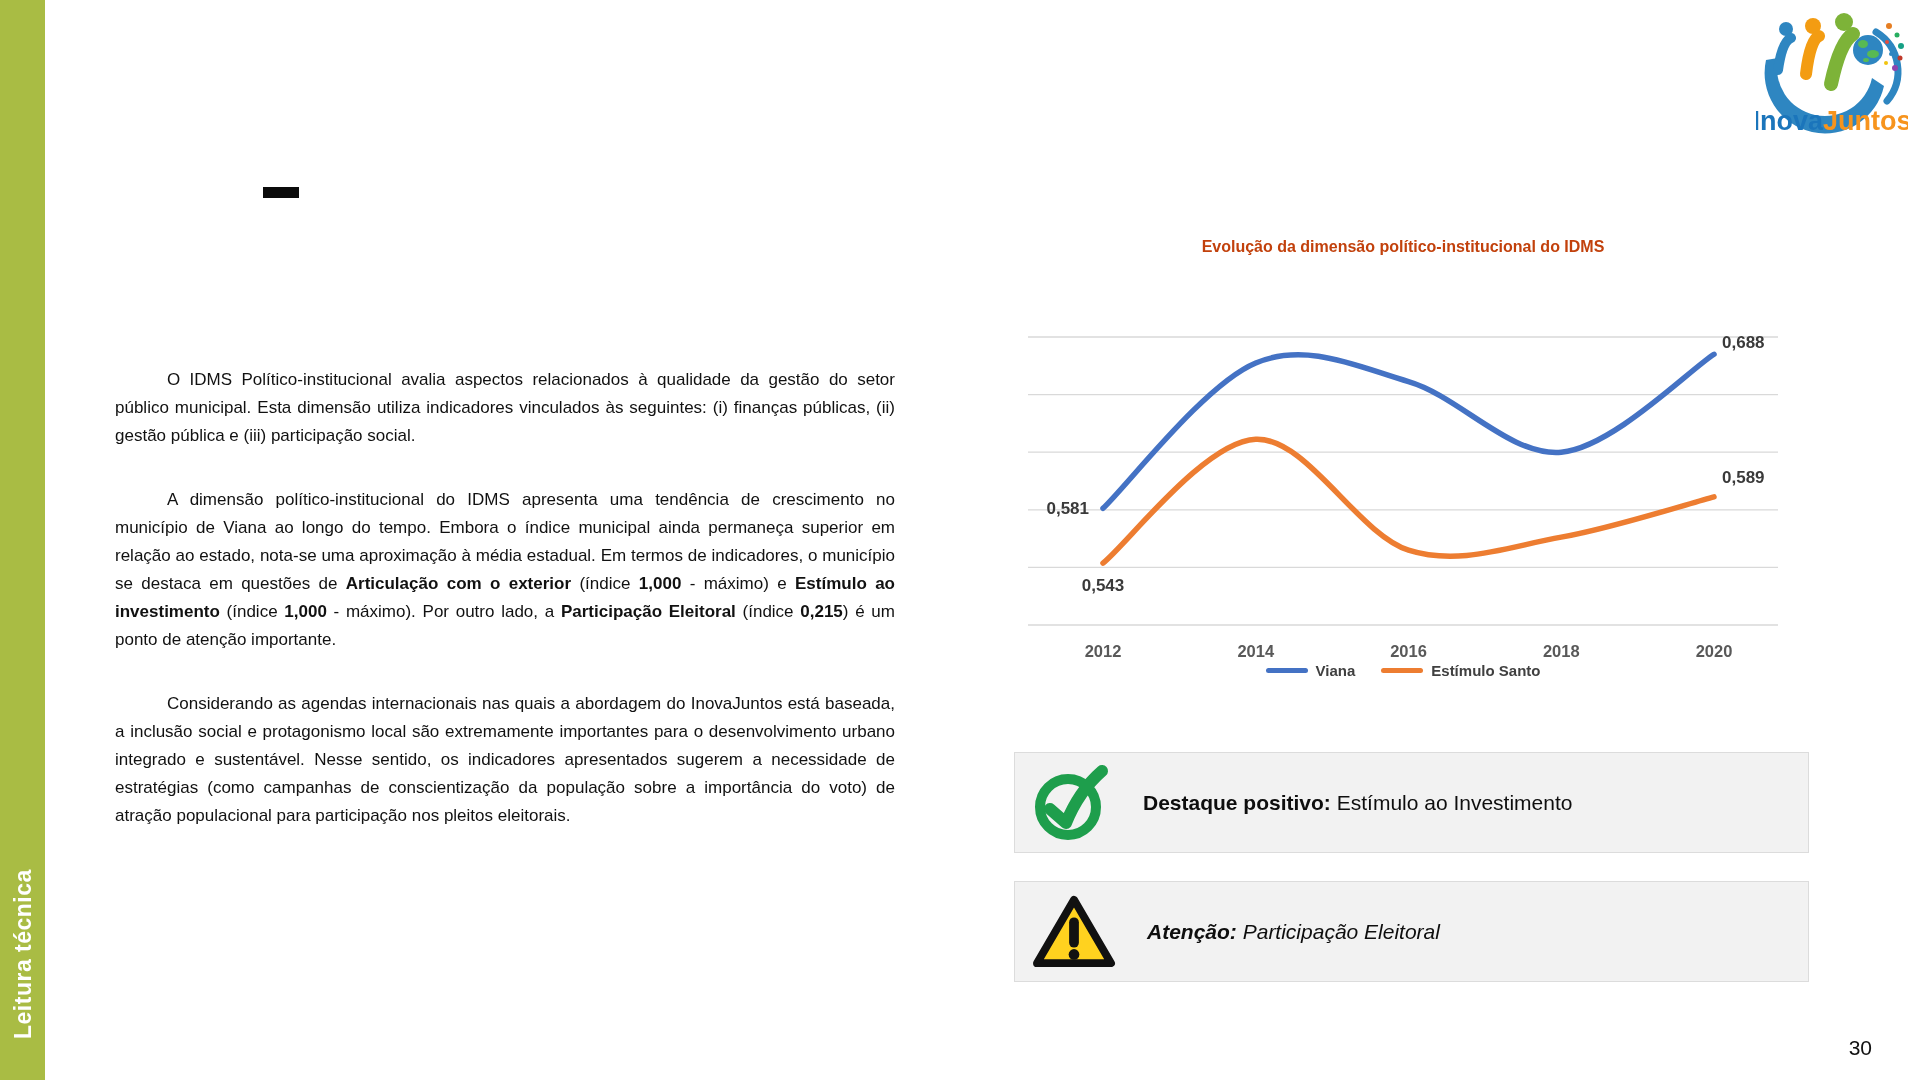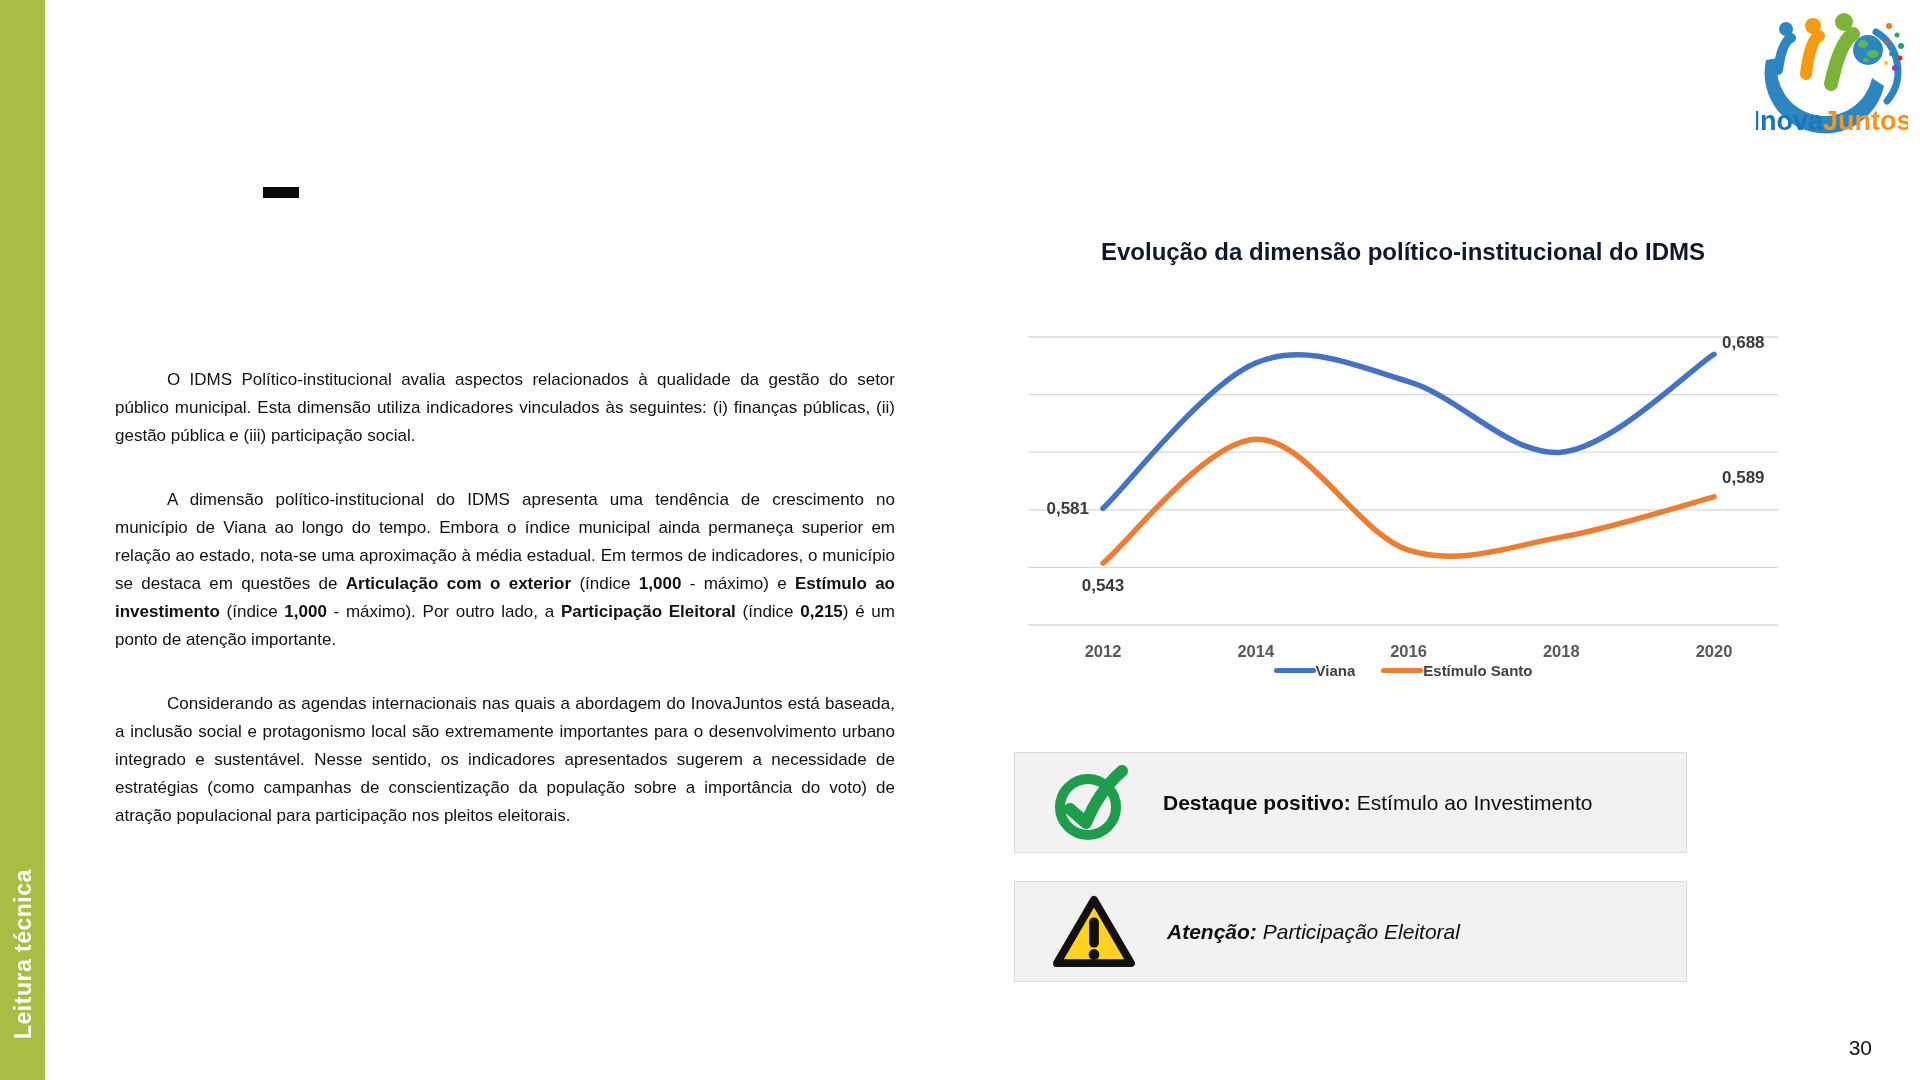--- a/index.html
+++ b/index.html
@@ -19,35 +19,35 @@
   
   .text-col{
     position:absolute;left:115px;top:366px;width:780px;
     font-size:17px;line-height:28px;color:#111;text-align:justify;
   }
   .text-col p{margin:0 0 36px 0;text-indent:52px;}
   .text-col b{font-weight:700;}
   
   .chart-title{
     position:absolute;left:1028px;top:238px;width:750px;text-align:center;
-    font-size:24px;font-weight:700;color:#0f172a;
+    font-size:16px;font-weight:700;color:#c2410c;
   }
   .chart-svg{position:absolute;left:1028px;top:278px;}
   .chart-legend{
     position:absolute;left:1028px;top:662px;width:750px;
     display:flex;justify-content:center;align-items:center;gap:26px;
   }
-  .legend-item{display:flex;align-items:center;}
+  .legend-item{display:flex;align-items:center;gap:8px;}
   .legend-swatch{display:inline-block;width:42px;height:5px;border-radius:3px;}
   .legend-label{font-size:15px;font-weight:600;color:#404040;}
   
   .callout{
-    position:absolute;left:1014px;width:673px;height:101px;
+    position:absolute;left:1014px;width:795px;height:101px;
     background:#f2f2f2;border:1px solid #dcdcdc;box-sizing:border-box;
-    display:flex;align-items:center;gap:30px;padding-left:36px;
+    display:flex;align-items:center;gap:30px;padding-left:16px;
   }
   .callout-1{top:752px;}
   .callout-2{top:881px;font-style:italic;}
   .callout-text{font-size:21px;color:#0e0e0e;white-space:pre-wrap;}
   .callout-text b{font-weight:700;}
   .callout-icon{flex:0 0 auto;display:block;}
   
   .page-number{position:absolute;right:48px;top:1036px;font-size:21px;color:#111;}
   
   .logo{position:absolute;left:1756px;top:8px;}

